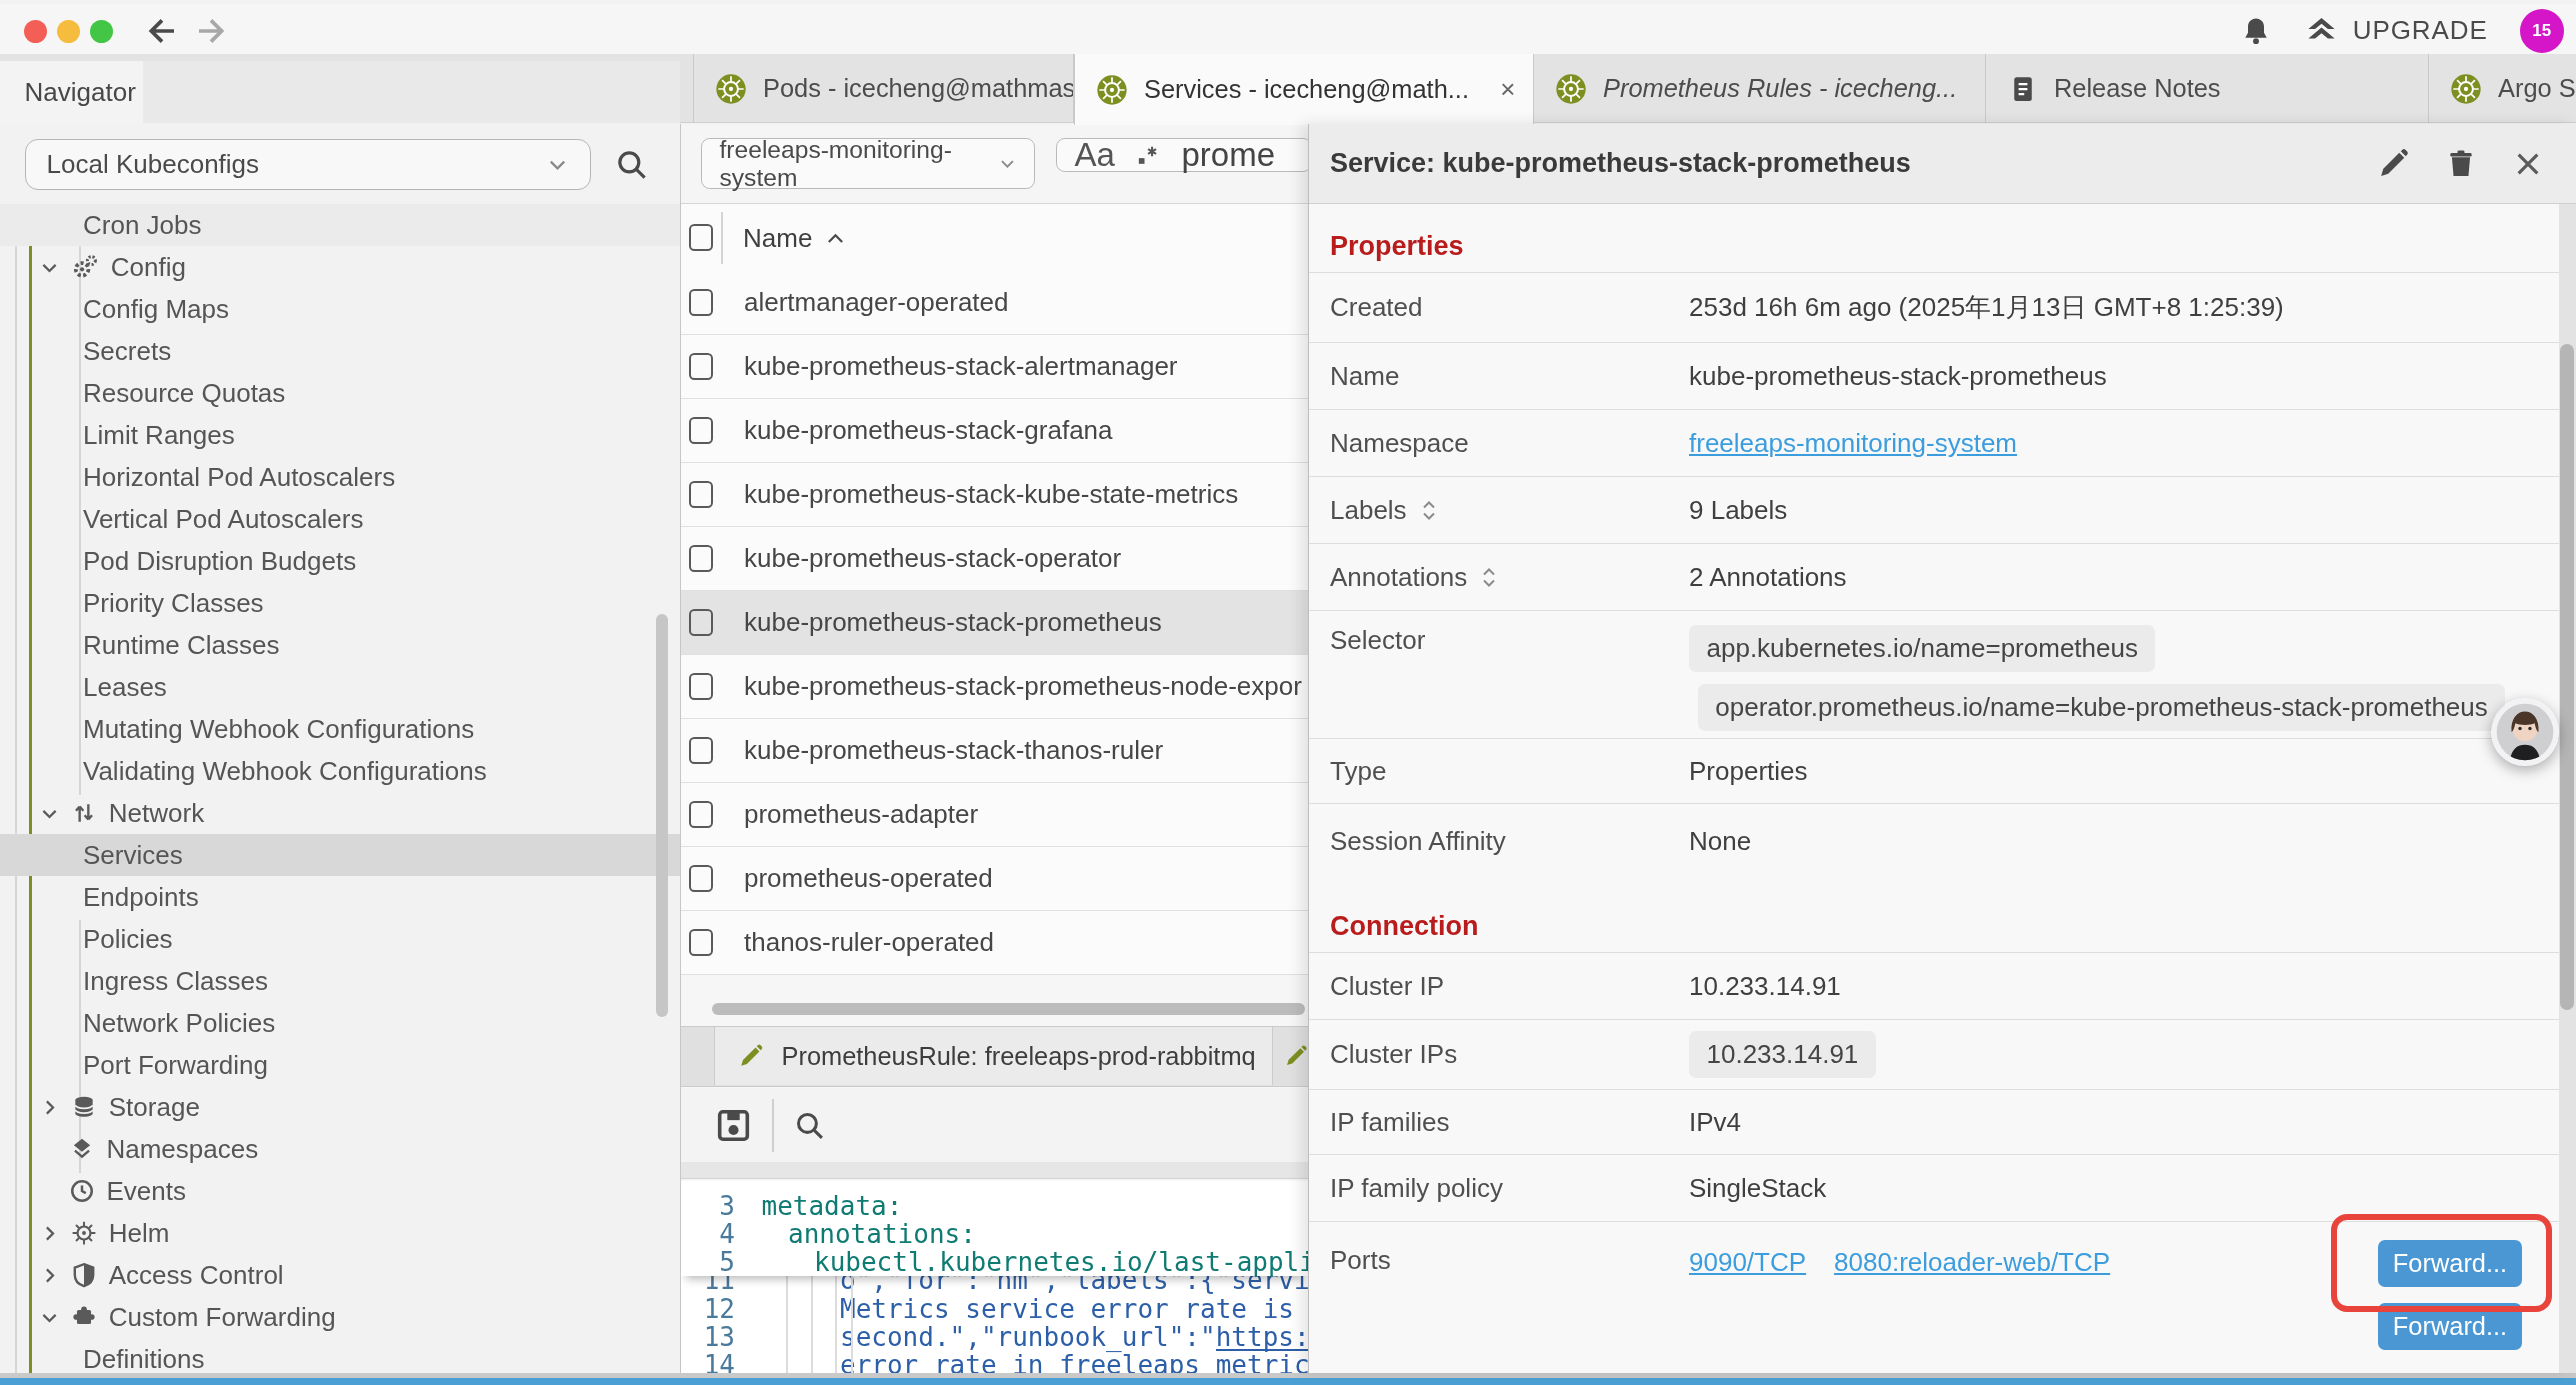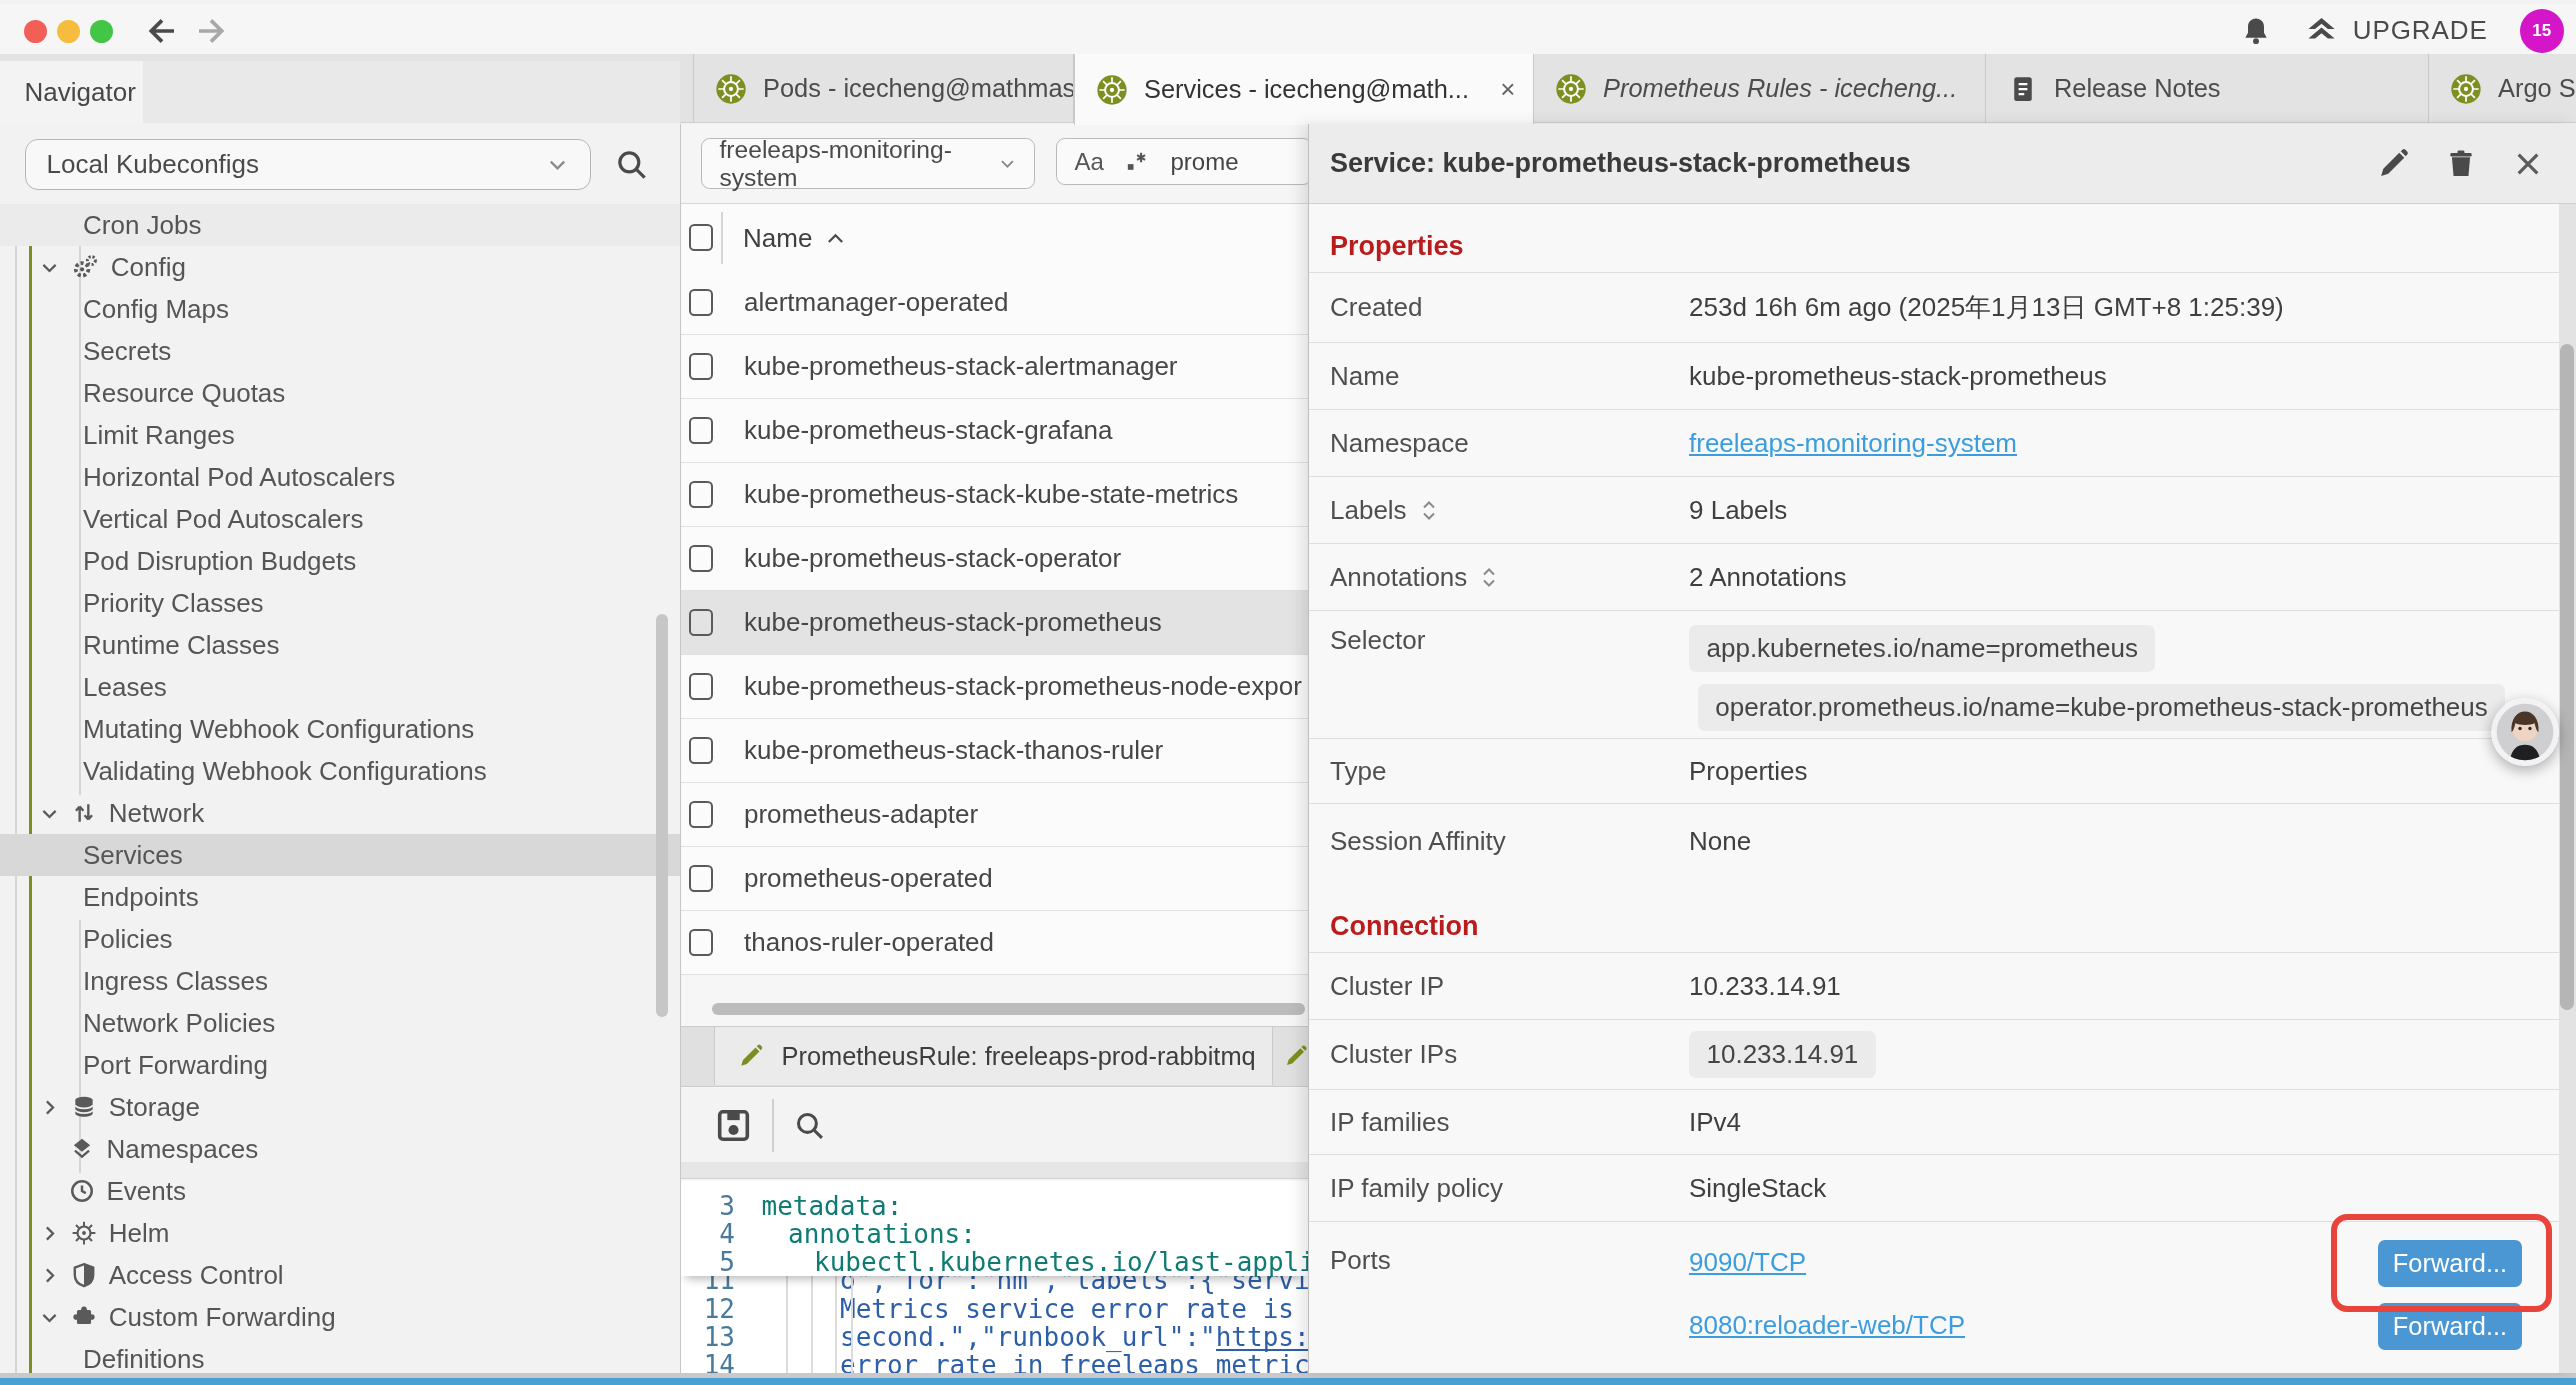--- a/index.html
+++ b/index.html
@@ -38,22 +38,22 @@
 .trow.sel{background:#d8d8d8}
 .trow.hl{background:#ebebeb}
 .guide{position:absolute;background:#d6d6d6;width:1.8px}
 .guide.olive{background:var(--olive,#7d8f21);width:2.6px}
 .sb-thumb{position:absolute;left:656px;top:490px;width:12.3px;height:403px;background:#c6c6c6;border-radius:6.1px}
 
 .mid{position:absolute;left:681px;top:124px;width:627px;height:1249px;background:#f6f6f6;overflow:hidden}
 .m-filter{position:absolute;left:0;top:0;right:0;height:80px;background:#f5f5f5;border-bottom:1.8px solid #d7d7d7}
 .ns-select{position:absolute;left:20px;top:14px;width:334px;height:51px;border:1.8px solid #b9b9b9;border-radius:8.8px;
   background:#fafafa;display:flex;align-items:center;padding:0 17.5px;font-size:24.6px;color:#4a4a4a}
-.m-search{position:absolute;left:375px;top:14px;width:256px;height:47px;border:1.8px solid #b9b9b9;border-radius:8.8px;
-  background:#fafafa;display:flex;align-items:center;gap:21px;padding:0 17.5px;font-size:24px;color:#555}
+.m-search{position:absolute;left:375px;top:14px;width:256px;height:34px;border:1.8px solid #b9b9b9;border-radius:8.8px;
+  background:#fafafa;display:flex;align-items:center;gap:21px;padding:0 17.5px;font-size:33px;color:#555}
 .thead{position:absolute;left:0;top:80px;right:0;height:68px;background:#fbfbfb;border-bottom:1.8px solid #cfcfcf}
 .cb{width:24px;height:27px;border:2.6px solid #5a5a5a;border-radius:5.3px;background:transparent}
 .th-cb{position:absolute;left:8px;top:20px}
 .th-div{position:absolute;left:40px;top:8px;width:1.8px;height:52px;background:#d5d5d5}
 .th-name{position:absolute;left:62px;top:0;height:68px;display:flex;align-items:center;gap:14px;font-size:26px;color:#3f3f3f}
 .mrows{position:absolute;left:0;top:147px;right:0}
 .mrow{height:64px;background:#fbfbfb;border-bottom:1.8px solid #e0e0e0;display:flex;align-items:center;
   padding-left:8px;gap:31px;font-size:26px;color:#464646;overflow:hidden;white-space:nowrap}
 .mrow.sel{background:#e3e3e3}
 .hthumb{position:absolute;left:31px;top:879px;width:593px;height:12.3px;background:#bcbcbc;border-radius:6.1px}
@@ -91,21 +91,21 @@
 .psec.c2{height:74px}
 .prow{display:flex;align-items:center;border-top:1.8px solid #ddd;padding-left:21px}
 .plabel{width:359px;flex:none;font-size:26px;color:#4f4f4f;display:flex;align-items:center;gap:14px}
 .pval{font-size:26px;color:#3f3f3f}
 .plink{font-size:26px;color:var(--link-blue,#3b9ddd);text-decoration:underline}
 .chip{background:#ebebeb;border-radius:7px;padding:8px 17.5px;font-size:26px;color:#454545;display:inline-block;white-space:nowrap}
 .selrow{align-items:flex-start;padding-top:14px}
 .selchips{display:flex;flex-direction:column;gap:12.3px;align-items:flex-start}
 .selchips .chip:nth-child(2){margin-left:8.8px}
 .portsrow{align-items:flex-start;padding-top:23px}
-.portlinks{display:flex;flex-direction:column;gap:28px;align-items:flex-start}
+.portlinks{display:flex;flex-direction:row;gap:28px;align-items:flex-start}
 .portlinks .plink{line-height:35px}
 .fwd{position:absolute;right:54px;width:144px;height:47px;background:var(--button-blue,#4a97d3);color:#fff;font-size:25.4px;
   border-radius:7px;display:flex;align-items:center;justify-content:center}
 .fwd.b1{top:1116px}.fwd.b2{top:1179px}
 .annot{position:absolute;left:1022px;top:1090px;width:221px;height:98px;border:6.1px solid var(--annotation-red,#e8443b);
   border-radius:16px;z-index:6}
 .avatar{position:absolute;left:1182px;top:574px;width:68px;height:68px;border-radius:50%;
   box-shadow:0 4.4px 14px rgba(0,0,0,.3);z-index:7}
 .ptrack{position:absolute;right:0;top:80px;bottom:0;width:17.5px;background:#e3e3e3}
 .pthumb{position:absolute;right:1.8px;top:140px;width:14px;height:666px;background:#b5b5b5;border-radius:7px}

